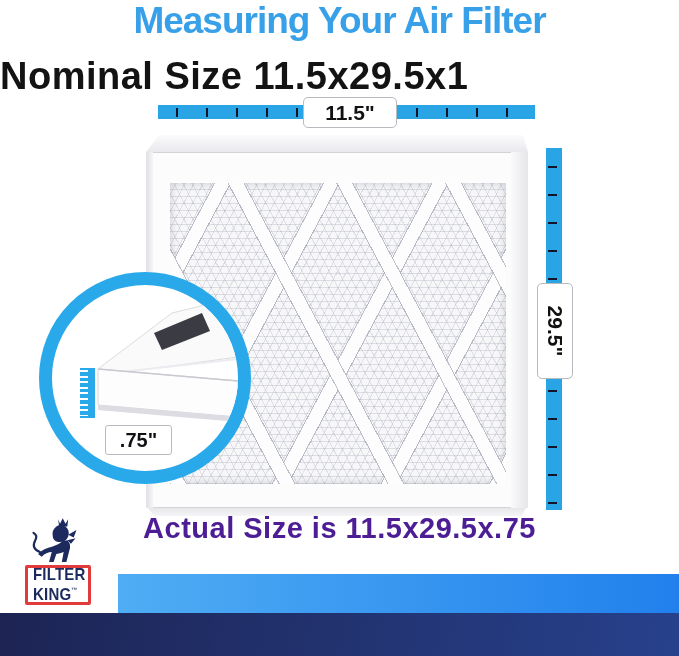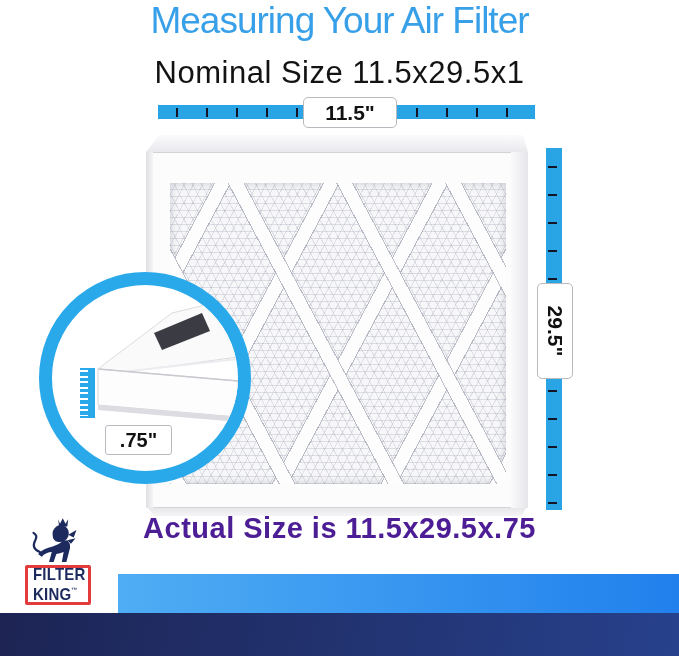--- a/index.html
+++ b/index.html
@@ -3,26 +3,26 @@
 <meta charset="utf-8">
 <style>
   html,body{margin:0;padding:0;background:#fff;}
   .stage{
     position:relative;width:679px;height:656px;background:#fff;overflow:hidden;
     font-family:"Liberation Sans",sans-serif;color:#131313;
   }
   
   .title{
     position:absolute;top:0;left:0;right:0;text-align:center;
-    font-size:37px;font-weight:normal;letter-spacing:-1px;
+    font-size:37px;font-weight:bold;letter-spacing:-1px;
     color:var(--title-blue,#38a0e8);
   }
   .nominal{
-    position:absolute;top:55px;left:0;right:0;text-align:center;
-    font-size:31px;font-weight:normal;letter-spacing:0.5px;color:#131313;
+    position:absolute;top:55px;left:0;right:0;
+    font-size:38px;font-weight:bold;letter-spacing:0.5px;color:#131313;
   }
   .actual{
     position:absolute;top:512px;left:0;right:0;text-align:center;
     font-size:29px;font-weight:bold;letter-spacing:0.5px;color:#4c1d95;z-index:6;
   }
   
   .label-box{
     position:absolute;background:#fff;border:1px solid #b9b9c0;border-radius:5px;
     display:flex;align-items:center;justify-content:center;
     font-size:21px;font-weight:600;color:#111;z-index:4;

